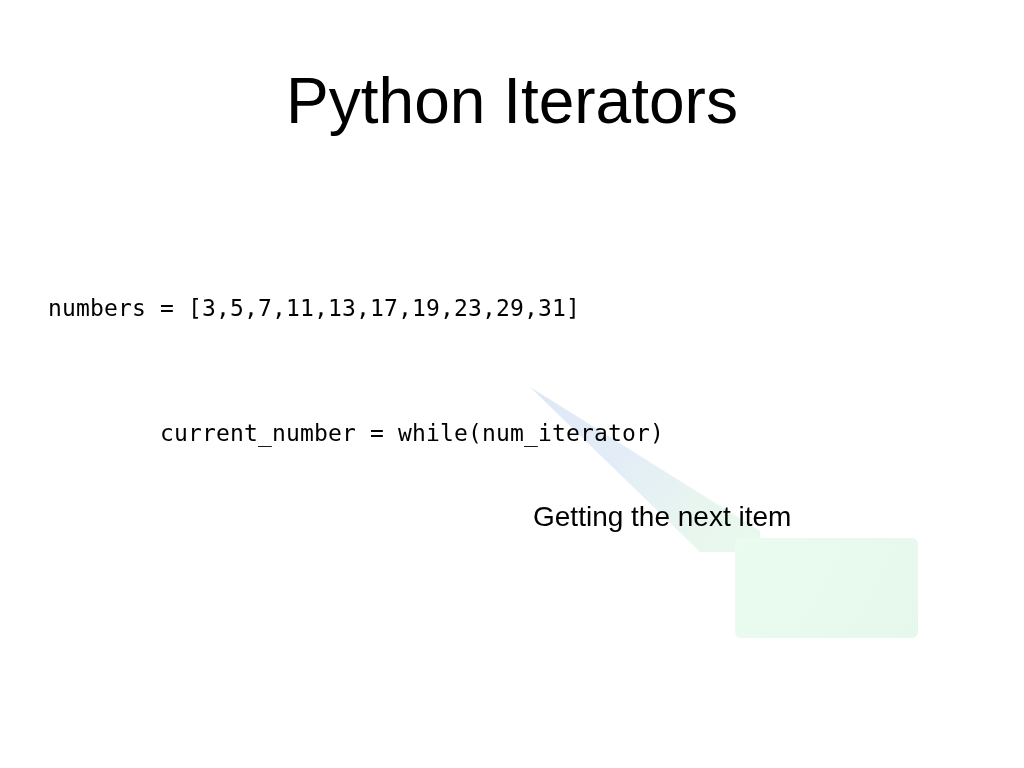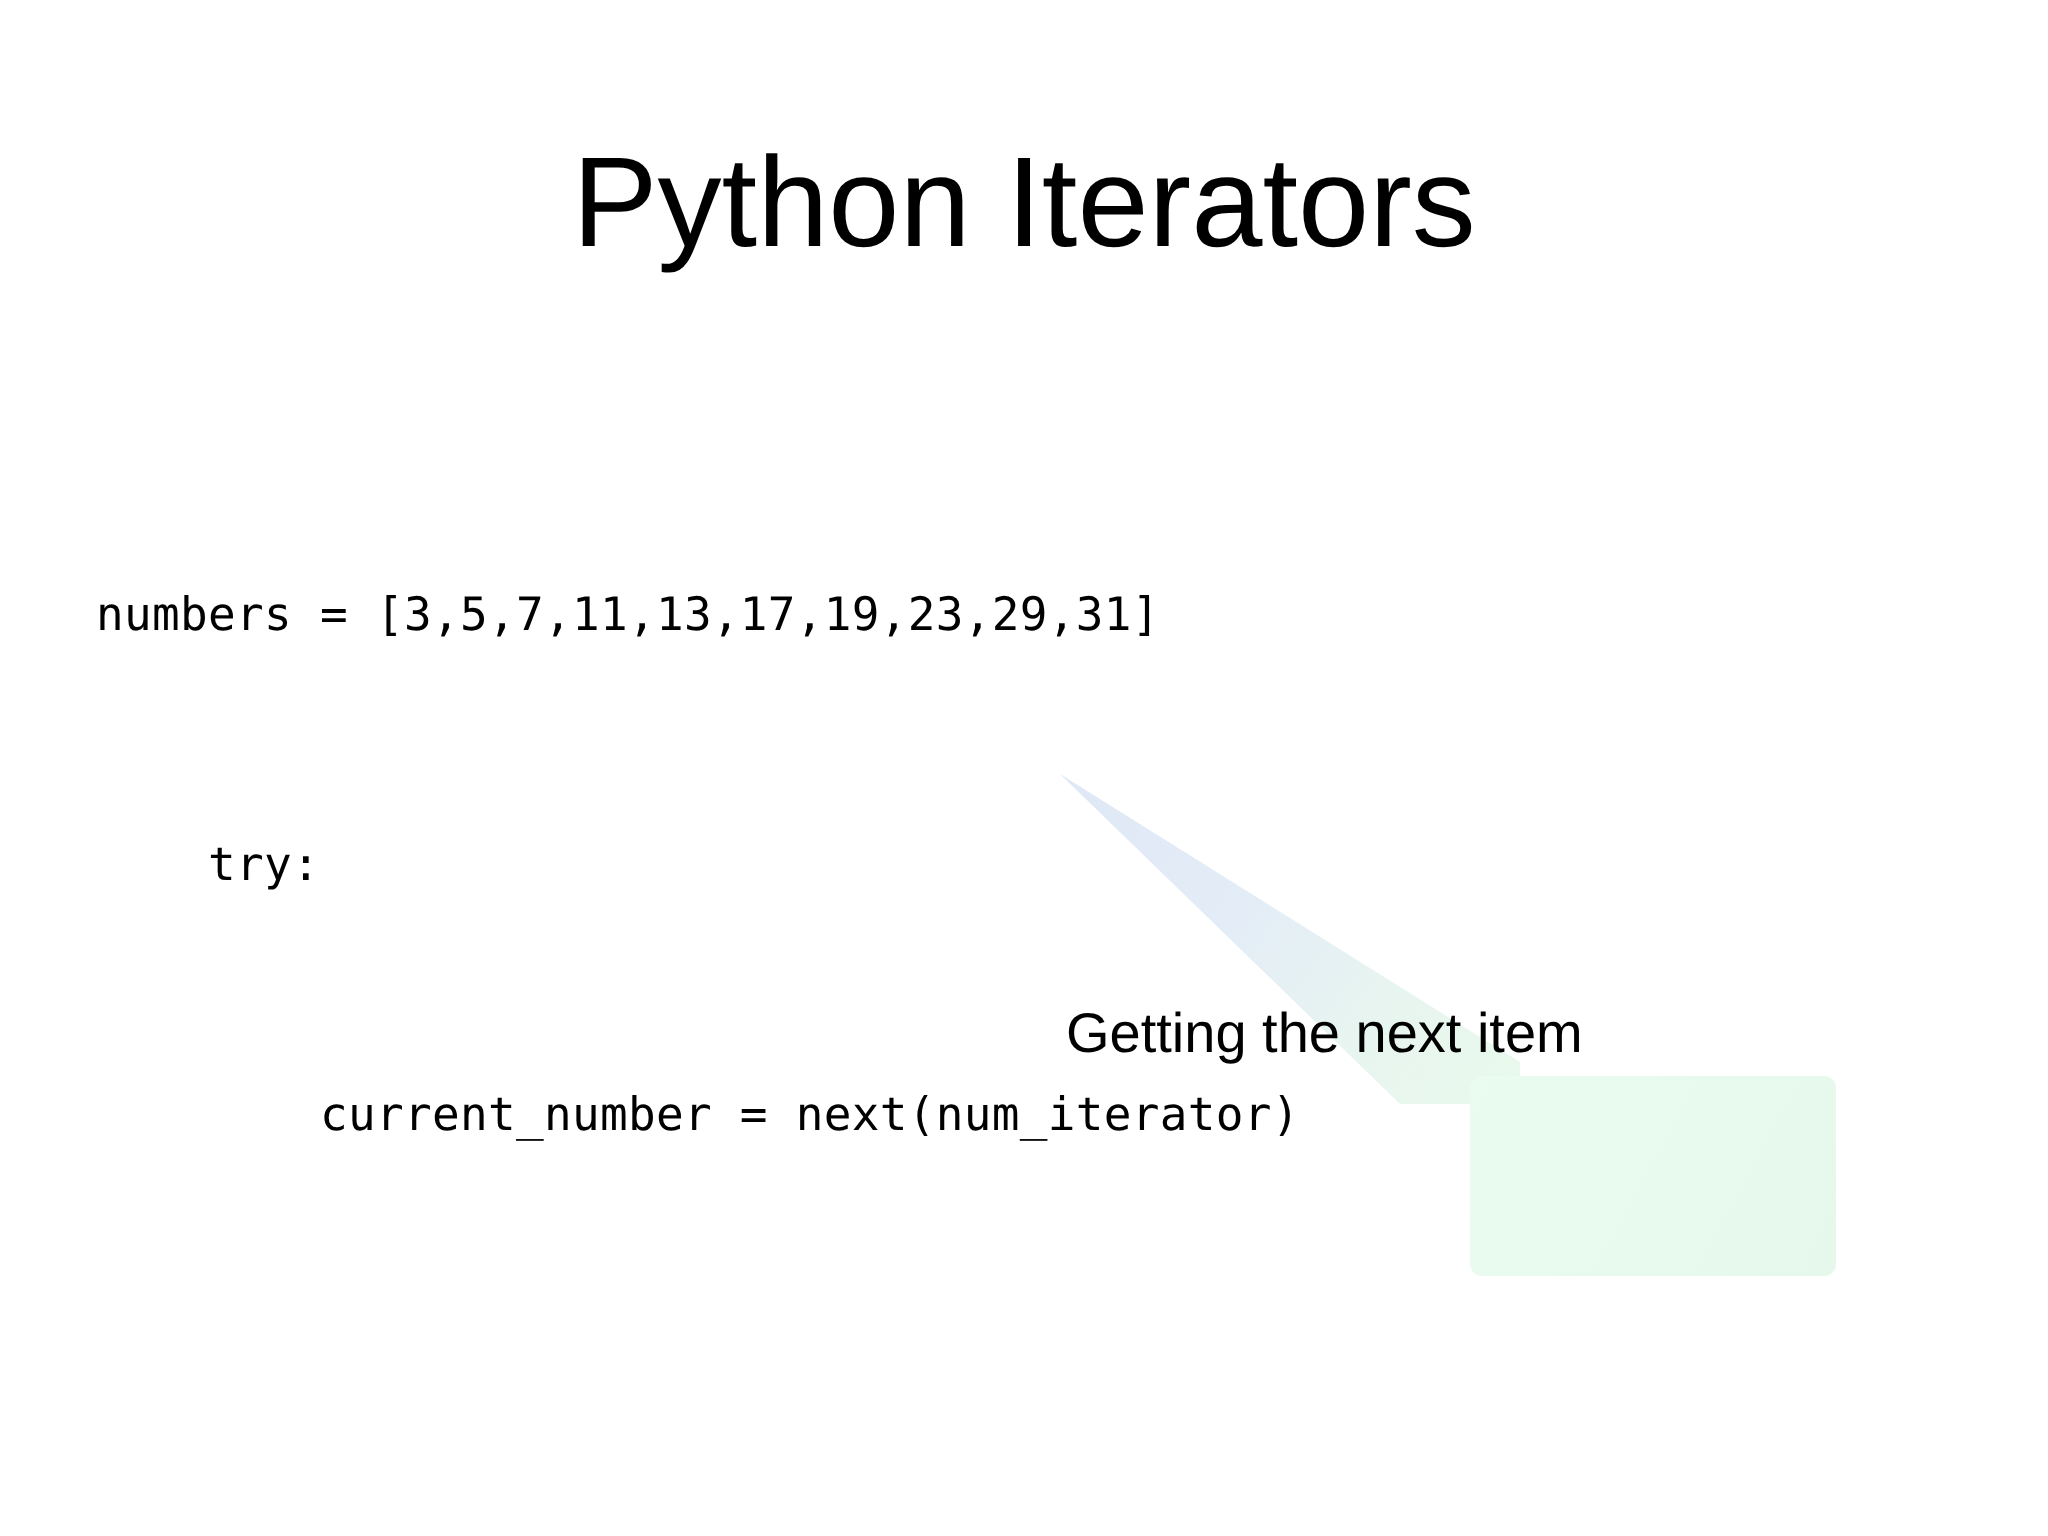--- a/index.html
+++ b/index.html
@@ -103,22 +103,21 @@
 
     <polygon points="530,387 760,531 760,552 700,552" fill="url(#tailGrad)"></polygon>
 
     <rect x="735" y="538" width="183" height="100" rx="6" ry="6" fill="url(#boxGrad)"></rect>
   </svg>
 
   <div class="slide-title">Python Iterators</div>
 
   <div class="code-block">
     <span class="code-line">numbers = [3,5,7,11,13,17,19,23,29,31]</span>
-    <span class="code-line">    try:</span>
-    <span class="code-line">        current_number = next(num_iterator)</span>
+    <span class="code-line">        current_number = while(num_iterator)</span>
     
     
     
   </div>
 
   <div class="annotation-label">Getting the next item</div>
 
 </div>
 
 </body></html>

